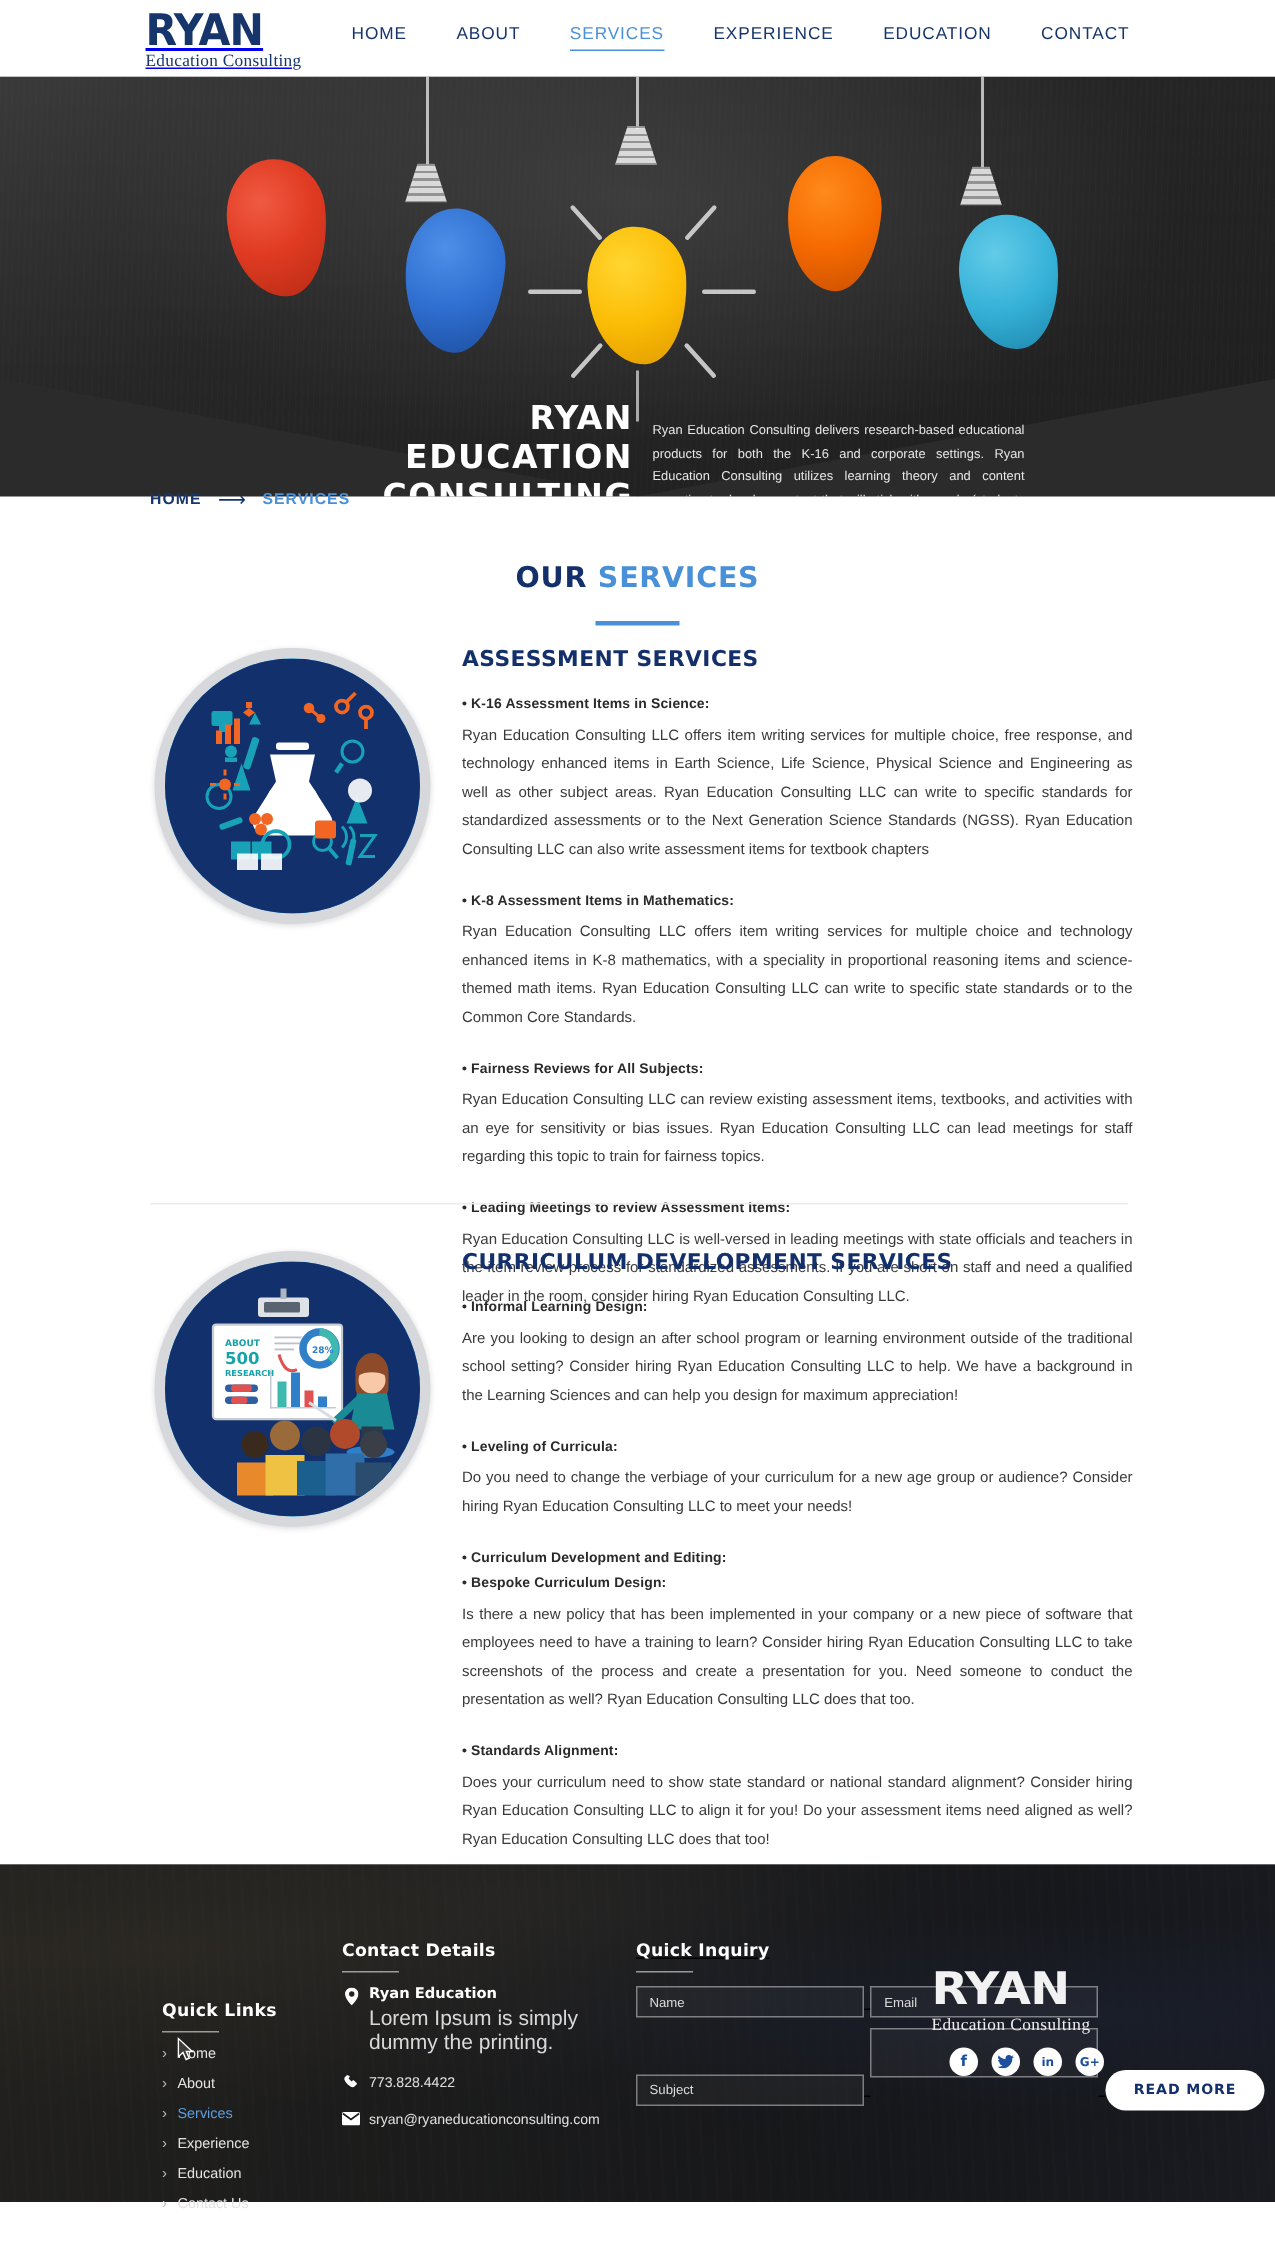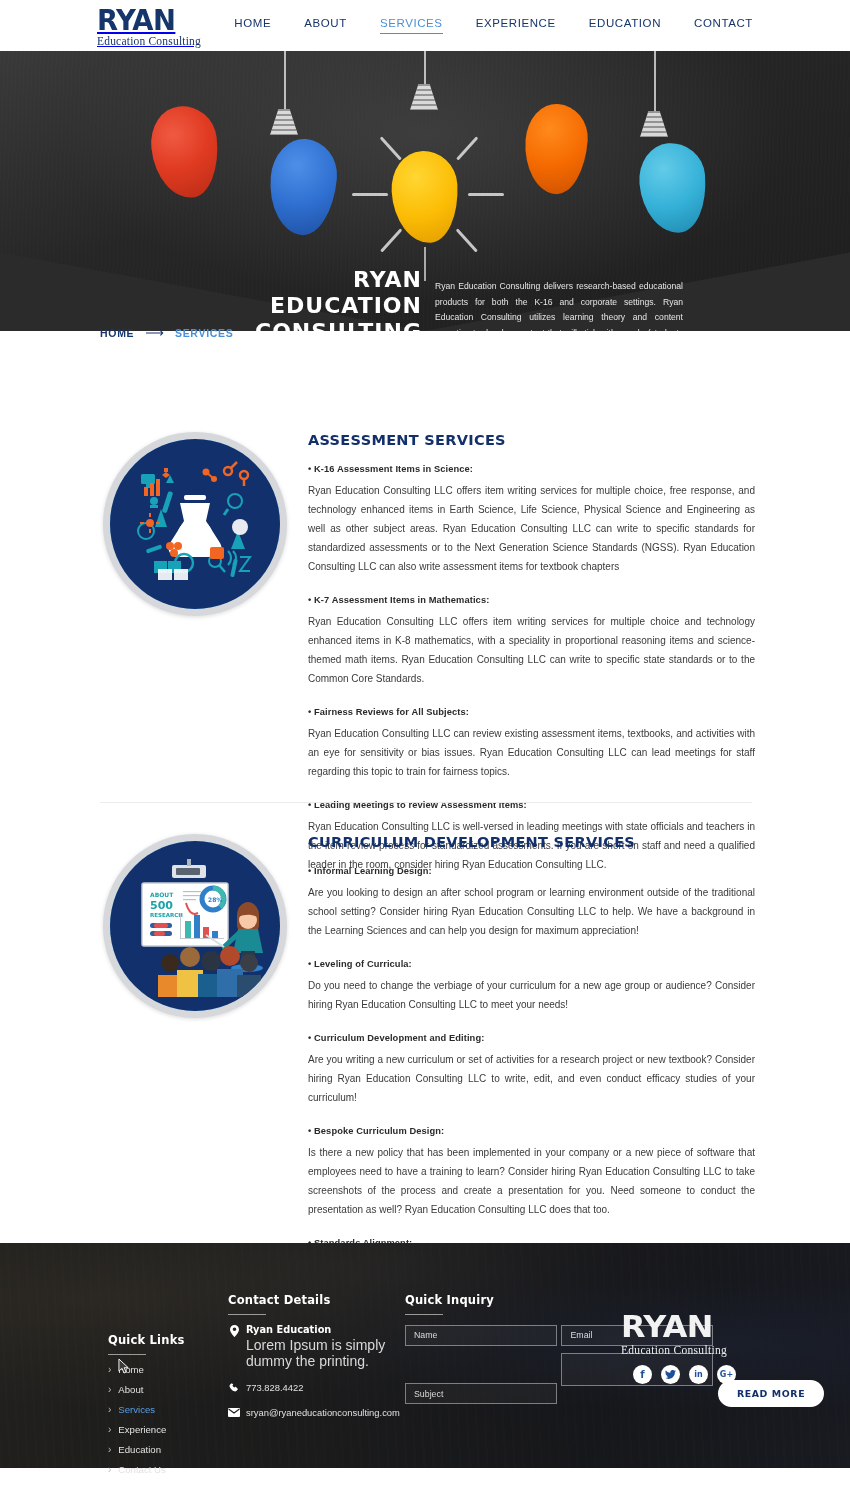--- a/index.html
+++ b/index.html
@@ -108,21 +108,21 @@
     width: 56px; height: 2.5px; background: #4a90d9; margin: 18px auto 0;
   }
 
   
   .service { position: absolute; left: 0; width: 850px; }
   .svc-one { top: 432px; }
   .svc-two { top: 834px; }
 
   .circle-img {
     position: absolute; left: 103px; top: 0; width: 184px; height: 184px;
-    border-radius: 50%; background: #7dd3fc;
+    border-radius: 50%; background: #0ea5e9;
     border: 7px solid #d6d8db;
     box-shadow: 0 1px 4px rgba(0,0,0,0.15);
     overflow: hidden;
   }
   .circle-inner { position: absolute; inset: 0; }
 
   .svc-body { position: absolute; left: 308px; width: 447px; }
   .svc-h {
     font-family: "DejaVu Sans", sans-serif; font-weight: 700;
     font-size: 14.5px; color: #13306a; letter-spacing: 0.3px;
@@ -286,20 +286,27 @@
     </div>
     <div class="hero-desc">Ryan Education Consulting delivers research-based educational products for both the K-16 and corporate settings. Ryan Education Consulting utilizes learning theory and content expertise to develop content that will stick with people (students or employees) and/or truly assess what they understand.</div>
   </div>
 
   <div class="breadcrumb">
     <a href="#" class="bc-home">HOME</a>
     <span class="bc-arrow">⟶</span>
     <a href="#" class="bc-cur">SERVICES</a>
   </div>
 
+  <div class="sec-title-wrap">
+    <div class="sec-title">
+      <span class="dark">OUR</span>
+      <span class="light">SERVICES</span>
+    </div>
+    <div class="sec-underline"></div>
+  </div>
 
   <div class="service svc-one">
     <div class="circle-img">
       <svg class="circle-inner" viewBox="0 0 170 170">
         <rect width="170" height="170" fill="#12306c"></rect>
         <g fill="#ffffff">
           <path d="M70 64h30l-4 18 14 22a9 9 0 0 1-7 14H67a9 9 0 0 1-7-14l14-22z"></path>
           <circle cx="85" cy="98" r="18"></circle>
           <rect x="74" y="56" width="22" height="5" rx="2"></rect>
         </g>
@@ -348,21 +355,21 @@
         <g fill="#ffffff">
           <path d="M48 130h14v11H48zM64 130h14v11H64z" opacity="0.9"></path>
           <circle cx="130" cy="88" r="8" opacity="0.9"></circle>
         </g>
       </svg>
     </div>
     <div class="svc-body">
       <div class="svc-h">ASSESSMENT SERVICES</div>
       <div class="svc-sub">• K-16 Assessment Items in Science:</div>
       <div class="svc-p">Ryan Education Consulting LLC offers item writing services for multiple choice, free response, and technology enhanced items in Earth Science, Life Science, Physical Science and Engineering as well as other subject areas. Ryan Education Consulting LLC can write to specific standards for standardized assessments or to the Next Generation Science Standards (NGSS). Ryan Education Consulting LLC can also write assessment items for textbook chapters</div>
-      <div class="svc-sub">• K-7 Assessment Items in Mathematics:</div>
+      <div class="svc-sub">• K-8 Assessment Items in Mathematics:</div>
       <div class="svc-p">Ryan Education Consulting LLC offers item writing services for multiple choice and technology enhanced items in K-8 mathematics, with a speciality in proportional reasoning items and science-themed math items. Ryan Education Consulting LLC can write to specific state standards or to the Common Core Standards.</div>
       <div class="svc-sub">• Fairness Reviews for All Subjects:</div>
       <div class="svc-p">Ryan Education Consulting LLC can review existing assessment items, textbooks, and activities with an eye for sensitivity or bias issues. Ryan Education Consulting LLC can lead meetings for staff regarding this topic to train for fairness topics.</div>
       <div class="svc-sub">• Leading Meetings to review Assessment Items:</div>
       <div class="svc-p">Ryan Education Consulting LLC is well-versed in leading meetings with state officials and teachers in the item review process for standardized assessments. If you are short on staff and need a qualified leader in the room, consider hiring Ryan Education Consulting LLC.</div>
     </div>
   </div>
 
   <div class="divider"></div>
 
@@ -422,21 +429,20 @@
         </g>
       </svg>
     </div>
     <div class="svc-body">
       <div class="svc-h">CURRICULUM DEVELOPMENT SERVICES</div>
       <div class="svc-sub">• Informal Learning Design:</div>
       <div class="svc-p">Are you looking to design an after school program or learning environment outside of the traditional school setting? Consider hiring Ryan Education Consulting LLC to help. We have a background in the Learning Sciences and can help you design for maximum appreciation!</div>
       <div class="svc-sub">• Leveling of Curricula:</div>
       <div class="svc-p">Do you need to change the verbiage of your curriculum for a new age group or audience? Consider hiring Ryan Education Consulting LLC to meet your needs!</div>
       <div class="svc-sub">• Curriculum Development and Editing:</div>
-      <div class="svc-p">Are you writing a new curriculum or set of activities for a research project or new textbook? Consider hiring Ryan Education Consulting LLC to write, edit, and even conduct efficacy studies of your curriculum!</div>
       <div class="svc-sub">• Bespoke Curriculum Design:</div>
       <div class="svc-p">Is there a new policy that has been implemented in your company or a new piece of software that employees need to have a training to learn? Consider hiring Ryan Education Consulting LLC to take screenshots of the process and create a presentation for you. Need someone to conduct the presentation as well? Ryan Education Consulting LLC does that too.</div>
       <div class="svc-sub">• Standards Alignment:</div>
       <div class="svc-p">Does your curriculum need to show state standard or national standard alignment? Consider hiring Ryan Education Consulting LLC to align it for you! Do your assessment items need aligned as well? Ryan Education Consulting LLC does that too!</div>
     </div>
   </div>
 
   <div class="footer">
     <div class="footer-photo"></div>
     <div class="footer-veil"></div>
@@ -501,21 +507,21 @@
       <span class="c-ico">
         <svg width="12" height="9" viewBox="0 0 12 9">
             <rect width="12" height="9" rx="1" fill="#fff"></rect>
             <path d="M0.6 1 6 5 11.4 1" stroke="#1c1c1c" stroke-width="1.1" fill="none"></path>
           </svg>
       </span>
       <div class="c-line">sryan@ryaneducationconsulting.com</div>
     </div>
   </div>
 
-  <div class="f-col" style="left:405px; top:1293px;">
+  <div class="f-col" style="left:424px; top:1293px;text-decoration:underline;">
     <div class="f-h">Quick Inquiry</div>
     <input class="inq-field" type="text" placeholder="Name" style="">
     <input class="inq-field" type="text" placeholder="Email" style="">
     <input class="inq-field" type="text" placeholder="Subject" style="">
     <textarea class="inq-area" placeholder="" style=""></textarea>
     <button class="read-more">READ MORE</button>
   </div>
 
   <div class="f-logo">
     <div class="f-logo-main">RYAN</div>

